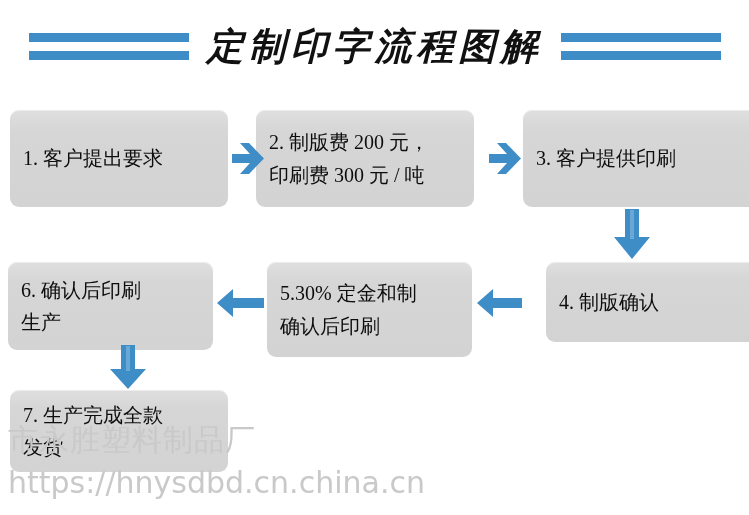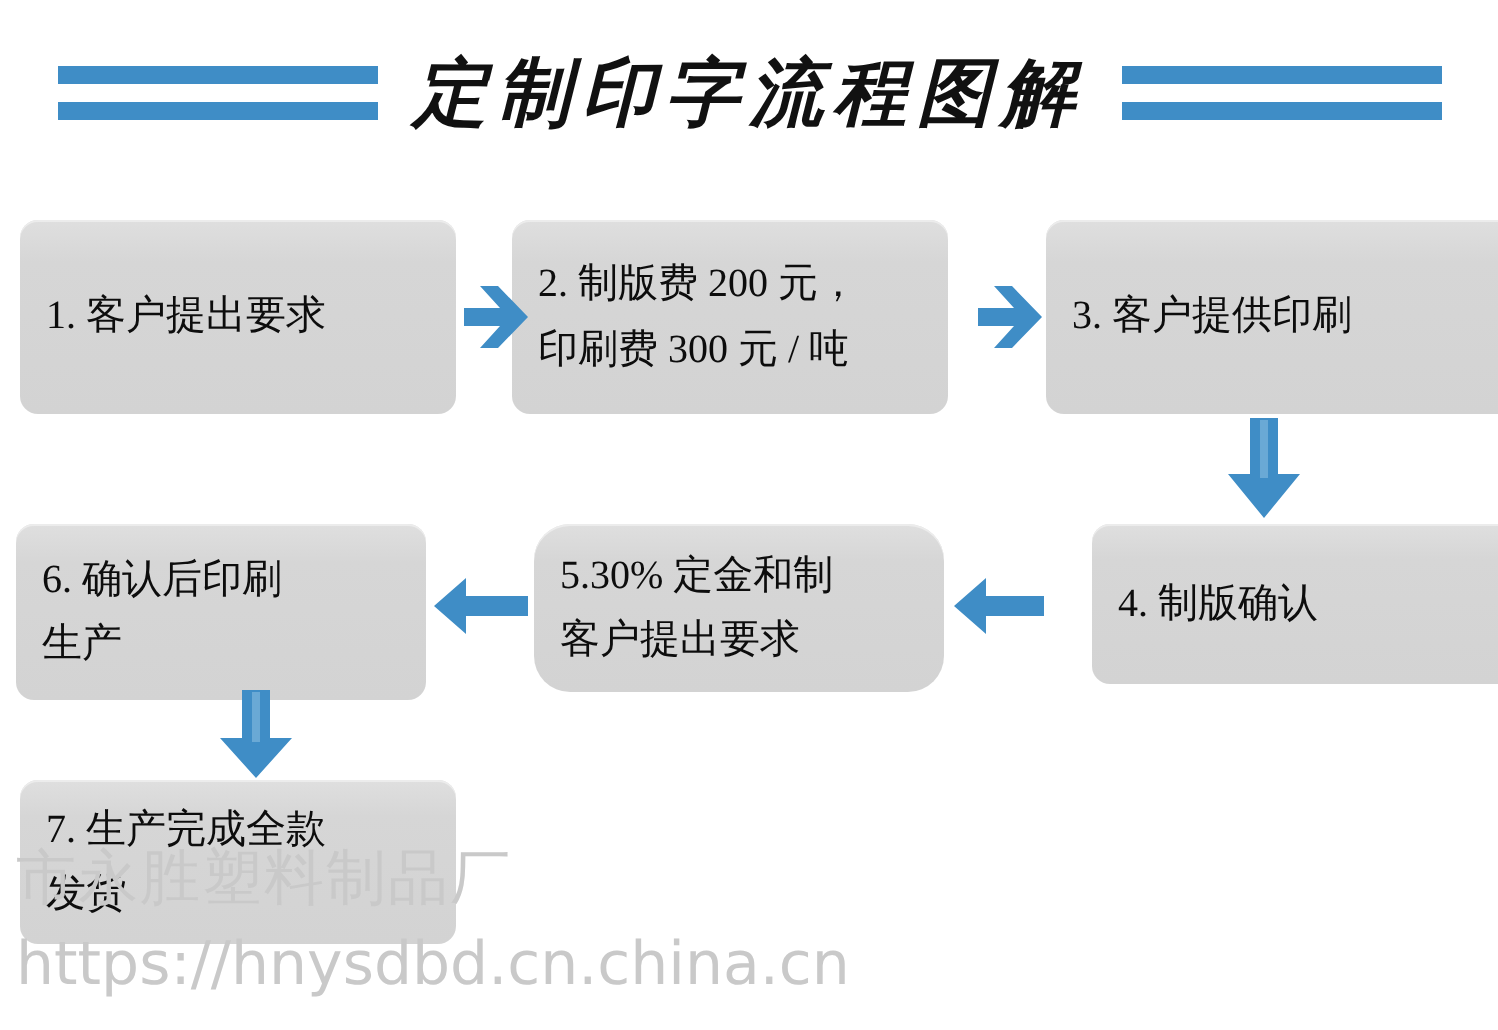--- a/index.html
+++ b/index.html
@@ -71,21 +71,21 @@
   }
   .node.center-single {
     justify-content: center;
   }
 
   
   #node-1 { left: 10px;  top: 110px; width: 218px; height: 97px; }
   #node-2 { left: 256px; top: 110px; width: 218px; height: 97px; }
   #node-3 { left: 523px; top: 110px; width: 246px; height: 97px; }
   #node-4 { left: 523px; top: 262px; width: 218px; height: 80px; margin-left: 23px; }
-  #node-5 { left: 267px; top: 262px; width: 205px; height: 84px; border-radius: 18px; }
+  #node-5 { left: 267px; top: 262px; width: 205px; height: 95px; }
   #node-6 { left: 8px;   top: 262px; width: 205px; height: 88px; }
   #node-7 { left: 10px;  top: 390px; width: 218px; height: 82px; }
 
   
   .arrow {
     position: absolute;
   }
   .arrow svg { display: block; }
 
   #arrow-1-2 { left: 232px; top: 139px; width: 34px; height: 40px; }
@@ -147,21 +147,21 @@
 <div class="node" id="node-3">
   <div class="line">3. 客户提供印刷</div>
 </div>
 
 <div class="node center-single" id="node-4">
   <div class="line">4. 制版确认</div>
 </div>
 
 <div class="node" id="node-5">
   <div class="line">5.30% 定金和制</div>
-  <div class="line">客户提出要求</div>
+  <div class="line">确认后印刷</div>
 </div>
 
 <div class="node" id="node-6">
   <div class="line">6. 确认后印刷</div>
   <div class="line">生产</div>
 </div>
 
 <div class="node" id="node-7">
   <div class="line">7. 生产完成全款</div>
   <div class="line">发货</div>

